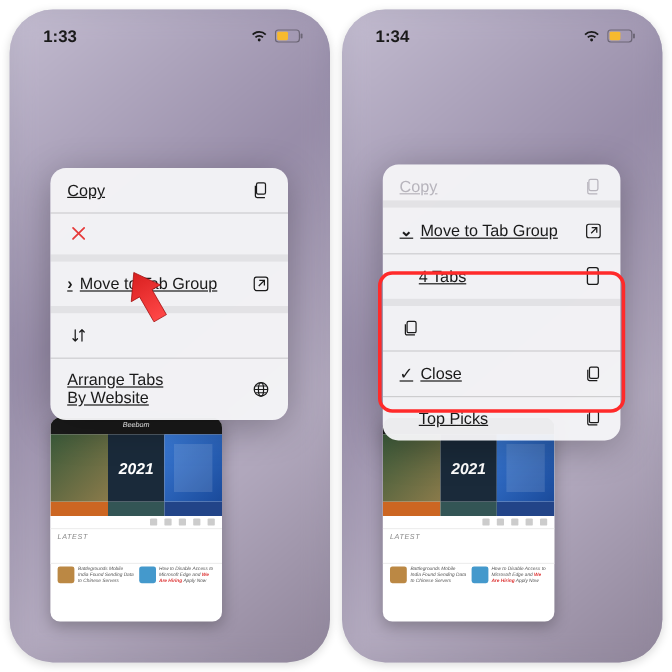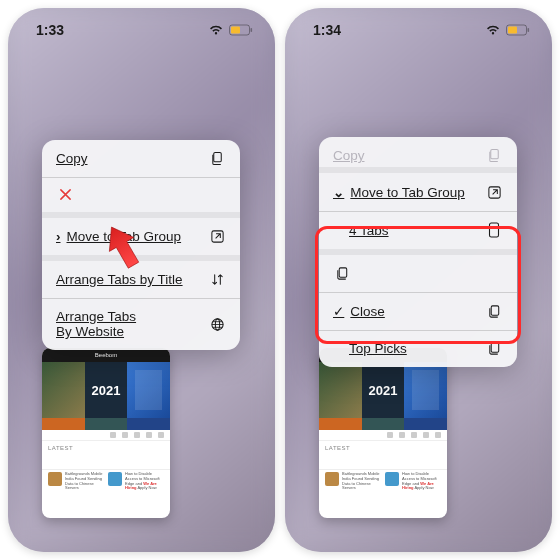--- a/index.html
+++ b/index.html
@@ -107,27 +107,28 @@
     top: 214px;
     z-index: 25;
     pointer-events: none;
     transform: rotate(-30deg);
   }
   
   .thumb-card {
     position: absolute;
     left: 34px;
     top: 340px;
-    width: 128px;
+    width: 143px;
     height: 170px;
     background: #fff;
     border-radius: 8px;
     overflow: hidden;
     box-shadow: 0 4px 12px rgba(0,0,0,0.25);
     z-index: 15;
+    font-style: italic;
   }
   .thumb-head {
     height: 14px;
     background: #1a1a1a;
     color: #fff;
     font-size: 6px;
     display:flex;
     align-items:center;
     justify-content:center;
   }
@@ -234,21 +235,20 @@
       </span>
       <span class="icon-cell">
         <svg width="15" height="15" viewBox="0 0 16 16">
               <rect x="2" y="2" width="12" height="12" rx="2" fill="none" stroke="#1a1a1a" stroke-width="1.1"></rect>
               <path d="M11 5l-5 5M6.5 5H11v4.5" fill="none" stroke="#1a1a1a" stroke-width="1.1"></path>
             </svg>
       </span>
     </div>
     <div class="menu-sep"></div>
     <div class="menu-row">
-      <span class="row-label">Arrange Tabs by Title</span>
       <span class="icon-cell">
         <svg width="15" height="15" viewBox="0 0 16 16">
               <path d="M5 3v10M3 11l2 2 2-2M11 13V3M9 5l2-2 2 2" fill="none" stroke="#1a1a1a" stroke-width="1.1" stroke-linecap="round" stroke-linejoin="round"></path>
             </svg>
       </span>
     </div>
     <div class="menu-row">
       <span class="row-label" style="white-space:pre-line">Arrange Tabs
 By Website</span>
       <span class="icon-cell">

